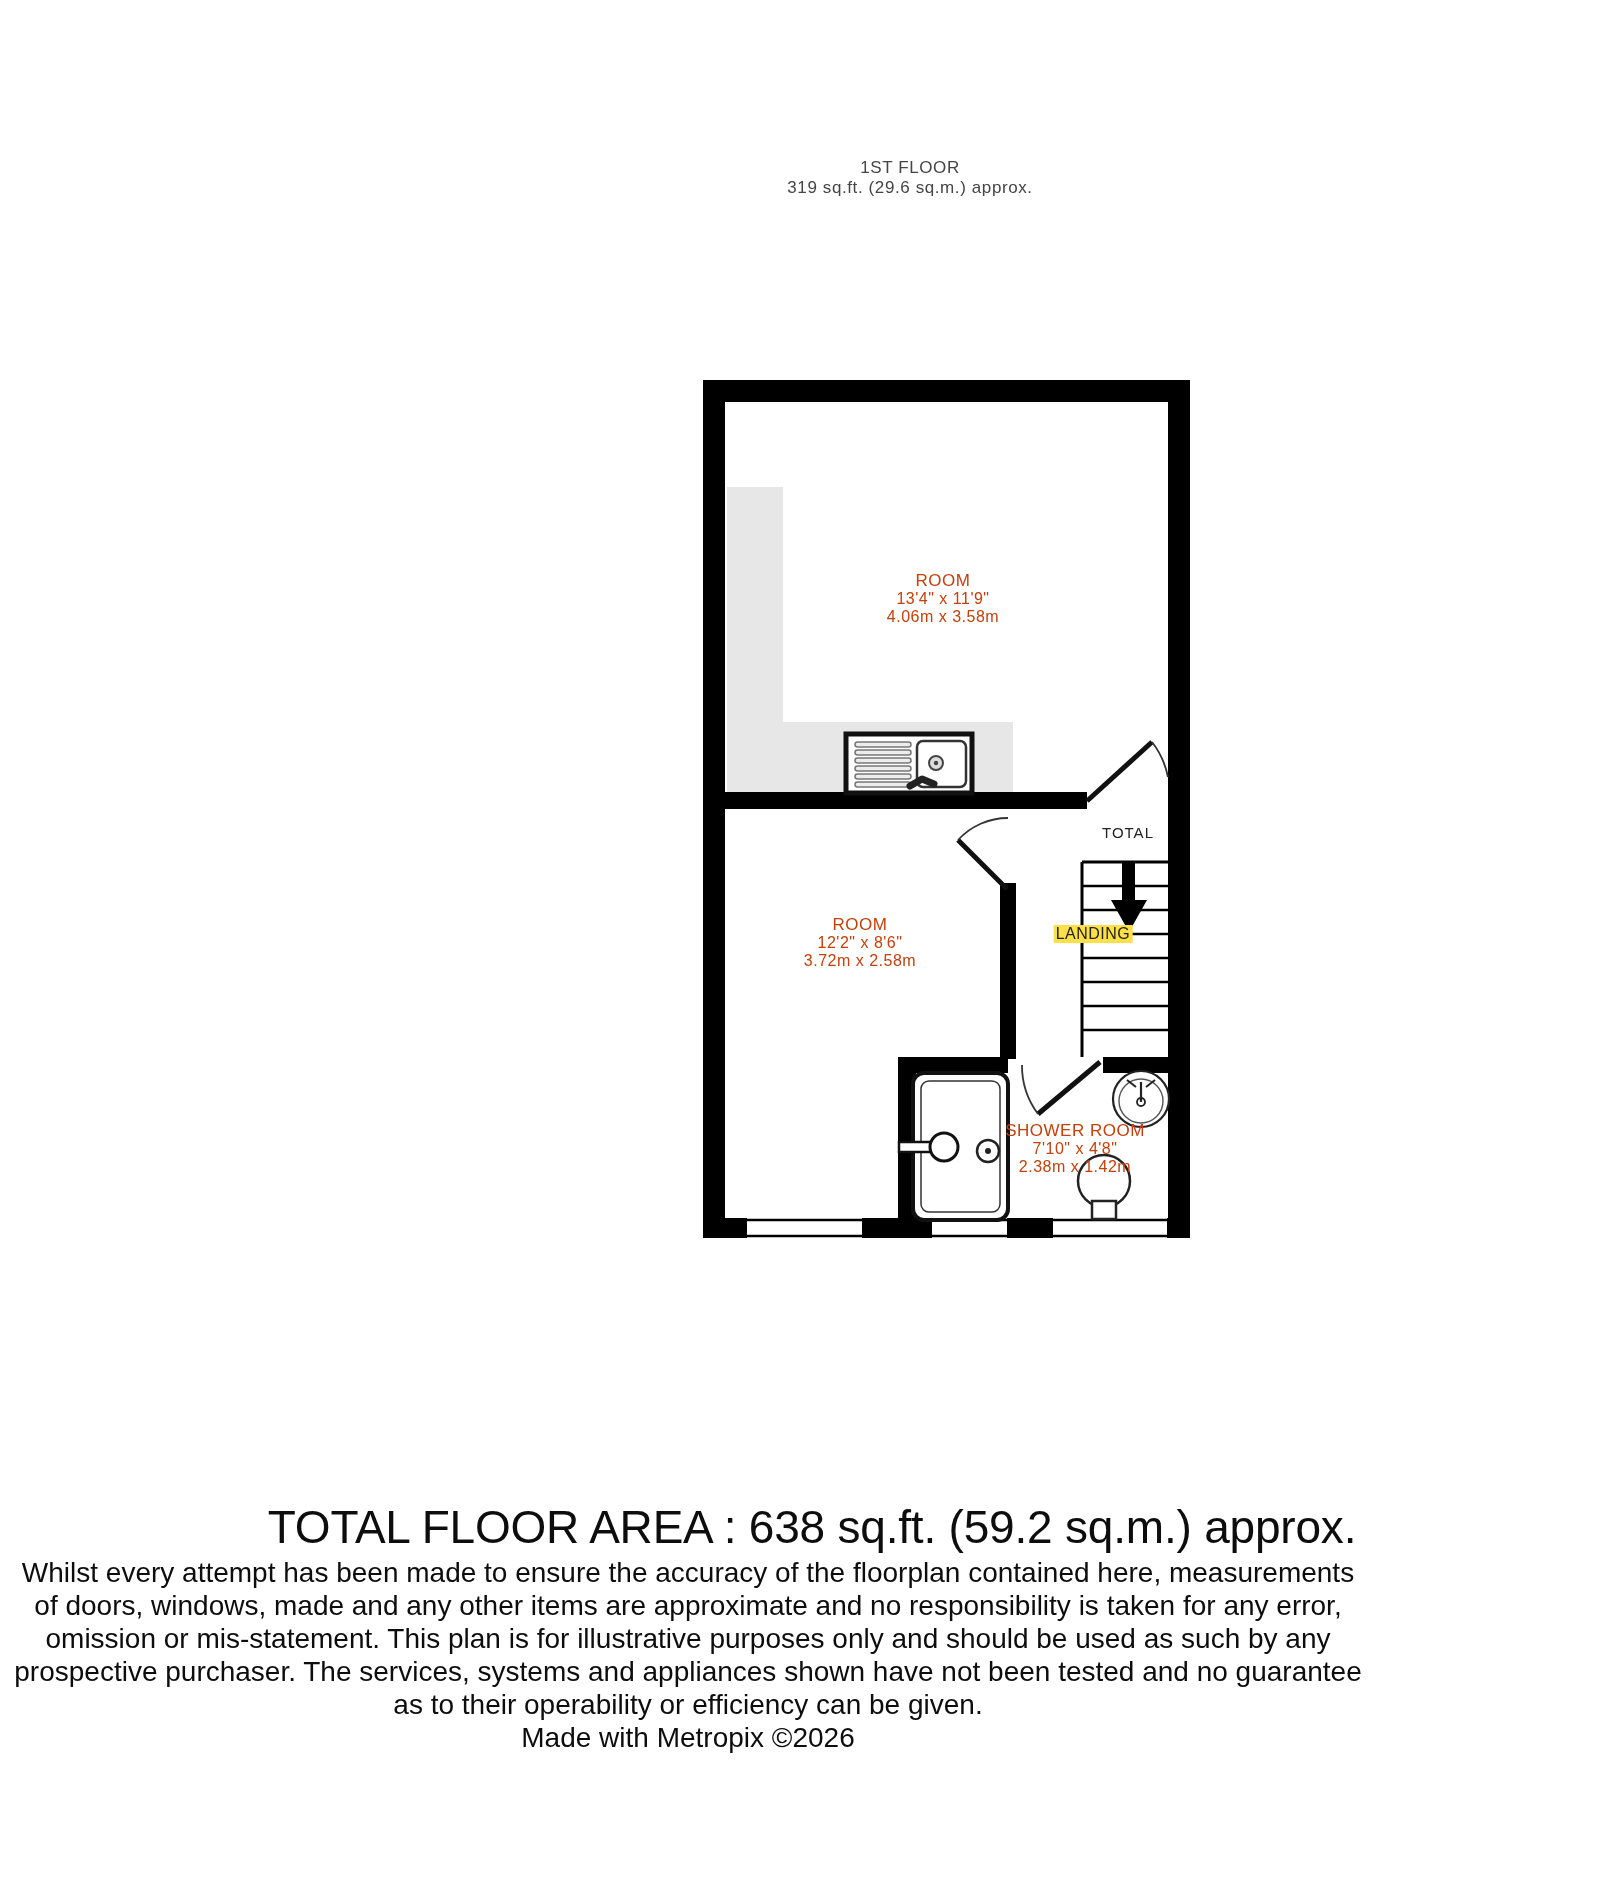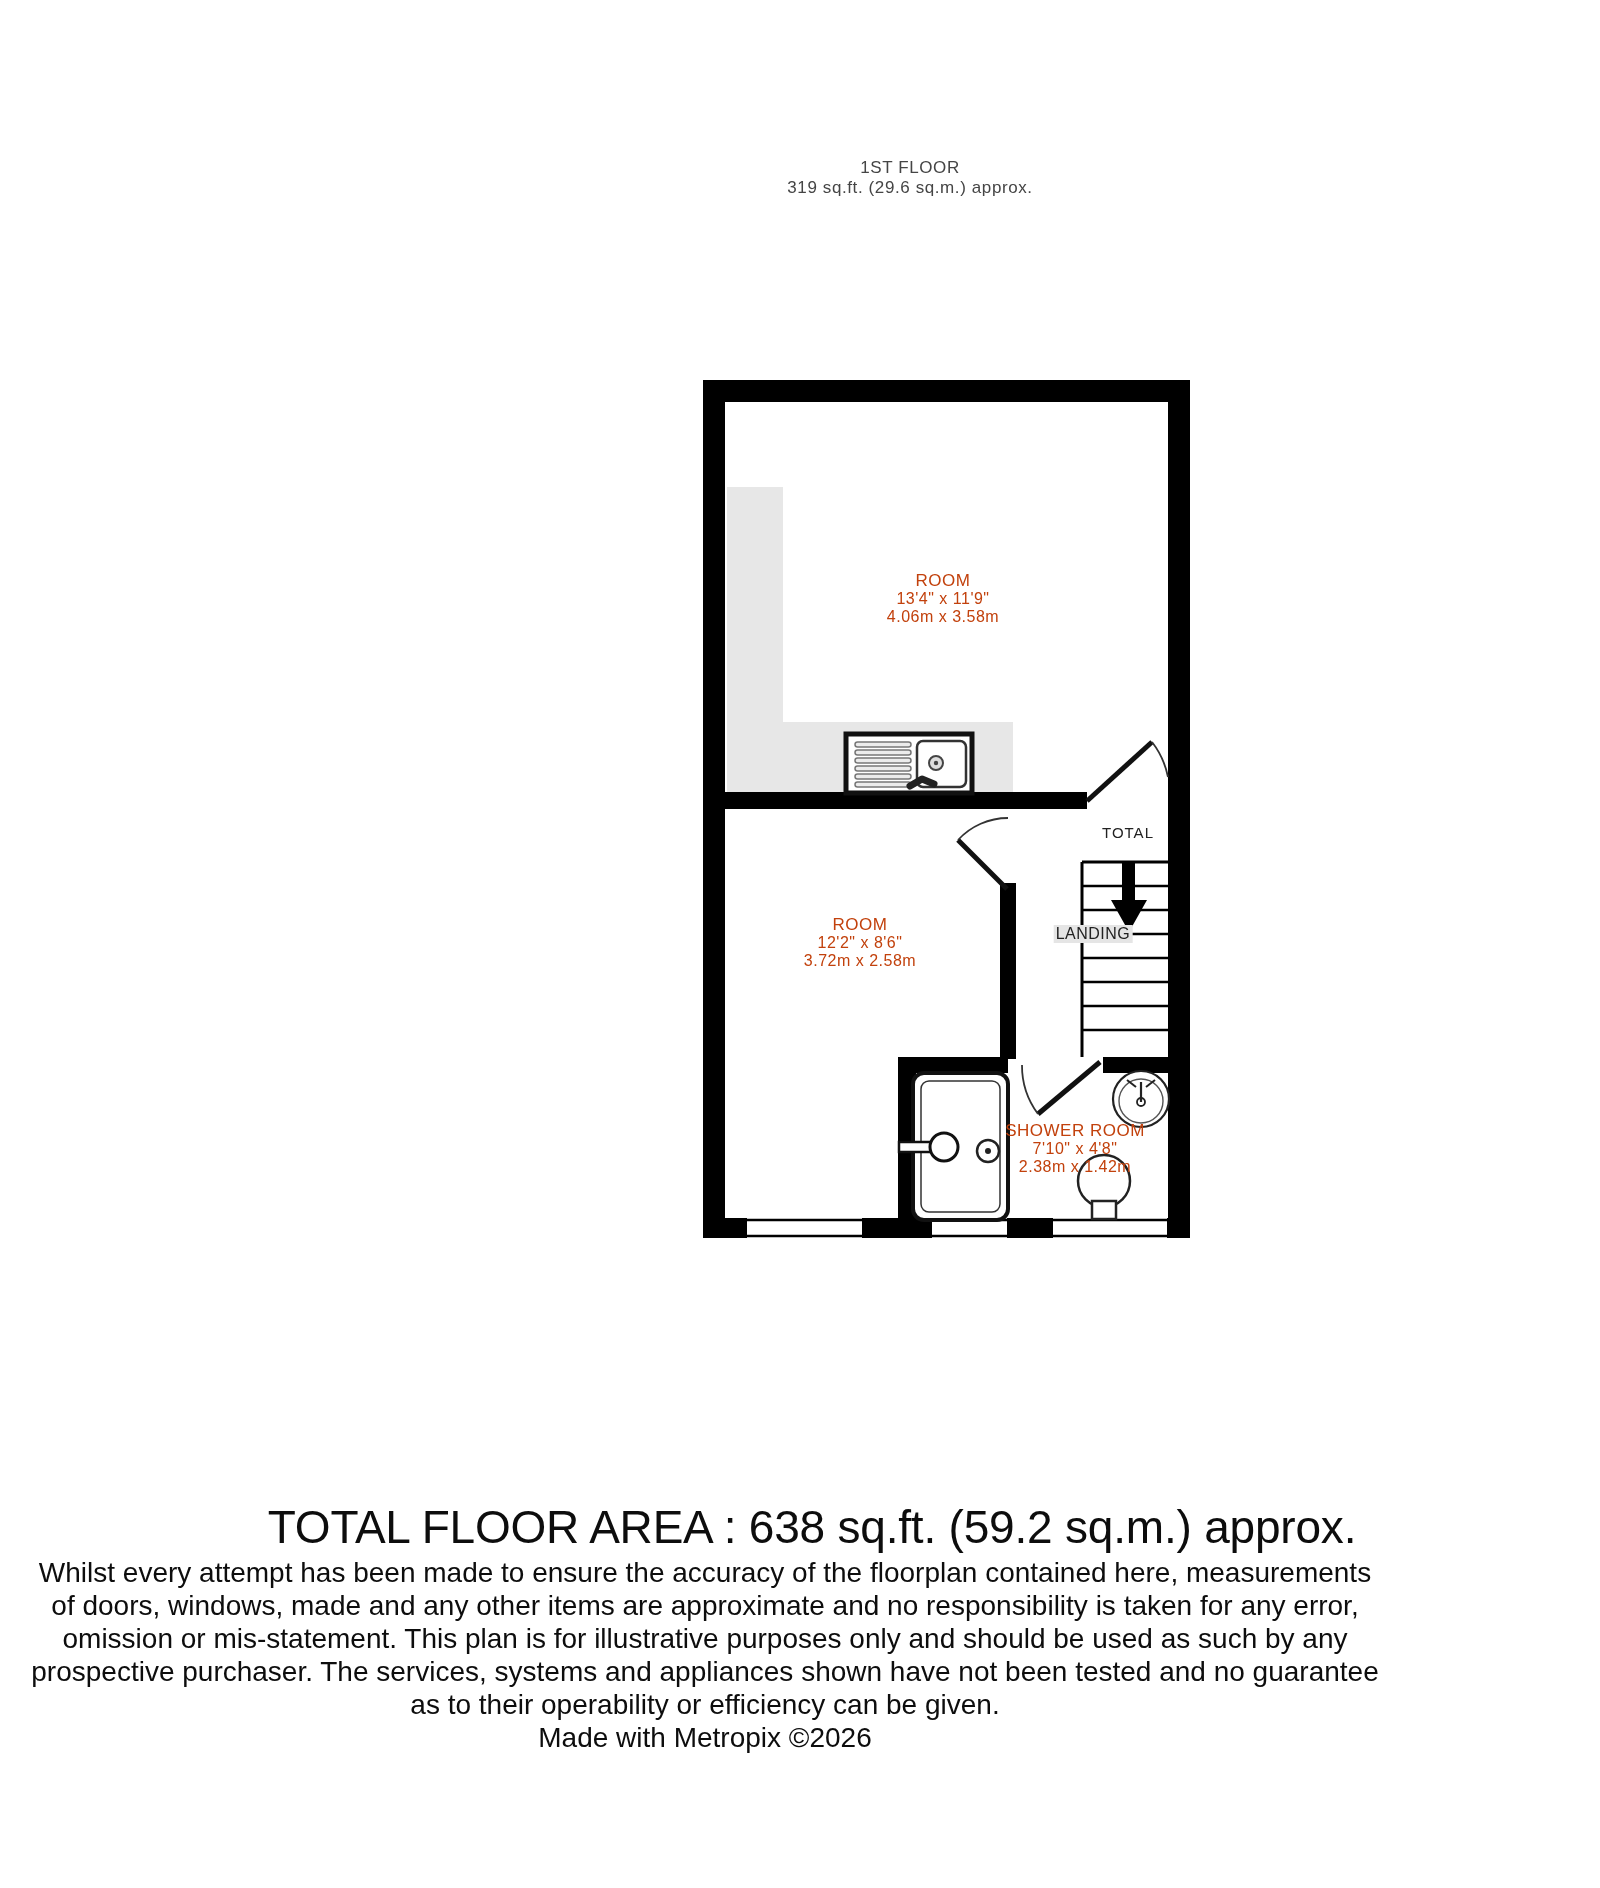--- a/index.html
+++ b/index.html
@@ -7,21 +7,21 @@
   .abs{position:absolute;}
   .center-text{transform:translateX(-50%);text-align:center;white-space:nowrap;}
   .plan-label{color:#c2410c;font-weight:normal;line-height:18px;}
   .plan-label .rname{font-size:17px;letter-spacing:.5px;}
   .plan-label .rdim{font-size:16px;letter-spacing:.5px;}
   .floor-title{color:#454545;font-size:17px;line-height:20px;letter-spacing:.6px;}
   .small-tag{color:#222;}
   .total-area{font-size:46px;color:#0d0d0d;letter-spacing:-.2px;}
   .disclaimer{font-size:28px;color:#0d0d0d;line-height:33px;}
   svg{display:block;}
-  .landing-bg{background:#e5e5e5;padding:0 2px;}
+  .landing-bg{background:#fde047;padding:0 2px;}
 </style>
 </head>
 <body>
 
 <svg class="abs" style="left:0;top:0" width="1600" height="1888" viewBox="0 0 1600 1888" xmlns="http://www.w3.org/2000/svg">
 
   <g>
     <rect x="727" y="487" width="56" height="305" fill="#e7e7e7"></rect>
     <rect x="783" y="722" width="230" height="70" fill="#e7e7e7"></rect>
   </g>
@@ -155,20 +155,20 @@
   <div class="rdim">7'10"  x 4'8"</div>
   <div class="rdim">2.38m  x 1.42m</div>
 </div>
 
 <div class="abs center-text small-tag" style="left:1128px;top:824px;font-size:15px;letter-spacing:1px">TOTAL</div>
 
 <div class="abs center-text small-tag landing-bg" style="left:1093px;top:925px;font-size:16px;letter-spacing:.5px">LANDING</div>
 
 <div class="abs center-text total-area" style="left:812px;top:1500px">TOTAL FLOOR AREA : 638 sq.ft. (59.2 sq.m.) approx.</div>
 
-<div class="abs" style="left:17px;top:1556px;width:1376px;text-align:center">
+<div class="abs" style="left:0;top:1556px;width:1376px;text-align:center">
   <div class="disclaimer">Whilst every attempt has been made to ensure the accuracy of the floorplan contained here, measurements</div>
   <div class="disclaimer">of doors, windows, made and any other items are approximate and no responsibility is taken for any error,</div>
   <div class="disclaimer">omission or mis-statement. This plan is for illustrative purposes only and should be used as such by any</div>
   <div class="disclaimer">prospective purchaser. The services, systems and appliances shown have not been tested and no guarantee</div>
   <div class="disclaimer">as to their operability or efficiency can be given.</div>
   <div class="disclaimer">Made with Metropix ©2026</div>
 </div>
 
 </body></html>

